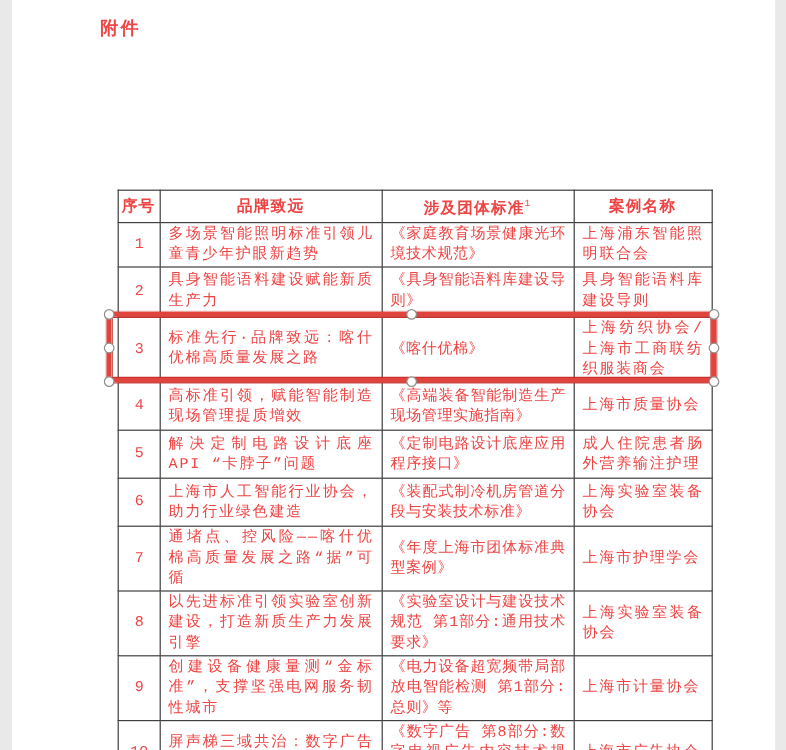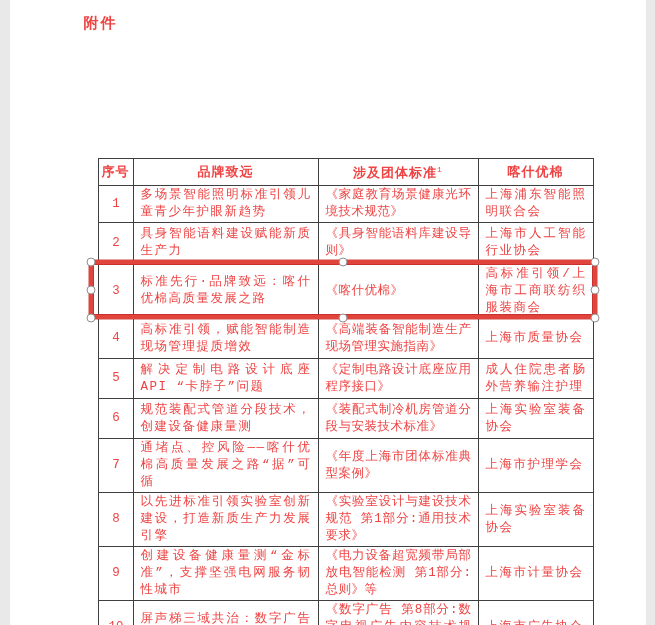--- a/index.html
+++ b/index.html
@@ -80,57 +80,57 @@
       <col class="c-no">
         <col class="c-case">
         <col class="c-std">
         <col class="c-org">
     </colgroup>
     <thead>
       <tr class="rh27">
         <th><span>序号</span></th>
         <th><span>品牌致远</span></th>
         <th><span>涉及团体标准</span><sup>1</sup></th>
-        <th><span>喀什优棉</span></th>
+        <th><span>案例名称</span></th>
       </tr>
     </thead>
     <tbody>
       <tr class="rh37">
         <td class="no">1</td>
         <td class="case">多场景智能照明标准引领儿童青少年护眼新趋势</td>
         <td class="std">《家庭教育场景健康光环境技术规范》</td>
         <td class="org">上海浦东智能照明联合会</td>
       </tr>
       <tr class="rh41">
         <td class="no">2</td>
         <td class="case">具身智能语料建设赋能新质生产力</td>
         <td class="std">《具身智能语料库建设导则》</td>
-        <td class="org">上海市人工智能行业协会</td>
+        <td class="org">具身智能语料库建设导则</td>
       </tr>
       <tr class="rh55">
         <td class="no">3</td>
         <td class="case">标准先行·品牌致远：喀什优棉高质量发展之路</td>
         <td class="std">《喀什优棉》</td>
-        <td class="org">高标准引领/上海市工商联纺织服装商会</td>
+        <td class="org">上海纺织协会/上海市工商联纺织服装商会</td>
       </tr>
       <tr class="rh40">
         <td class="no">4</td>
         <td class="case">高标准引领，赋能智能制造现场管理提质增效</td>
         <td class="std">《高端装备智能制造生产现场管理实施指南》</td>
         <td class="org">上海市质量协会</td>
       </tr>
       <tr class="rh40">
         <td class="no">5</td>
         <td class="case">解决定制电路设计底座 API “卡脖子”问题</td>
         <td class="std">《定制电路设计底座应用程序接口》</td>
         <td class="org">成人住院患者肠外营养输注护理</td>
       </tr>
       <tr class="rh40">
         <td class="no">6</td>
-        <td class="case">规范装配式管道分段技术，创建设备健康量测</td>
+        <td class="case">上海市人工智能行业协会，助力行业绿色建造</td>
         <td class="std">《装配式制冷机房管道分段与安装技术标准》</td>
         <td class="org">上海实验室装备协会</td>
       </tr>
       <tr class="rh40">
         <td class="no">7</td>
         <td class="case">通堵点、控风险——喀什优棉高质量发展之路“据”可循</td>
         <td class="std">《年度上海市团体标准典型案例》</td>
         <td class="org">上海市护理学会</td>
       </tr>
       <tr class="rh54">

